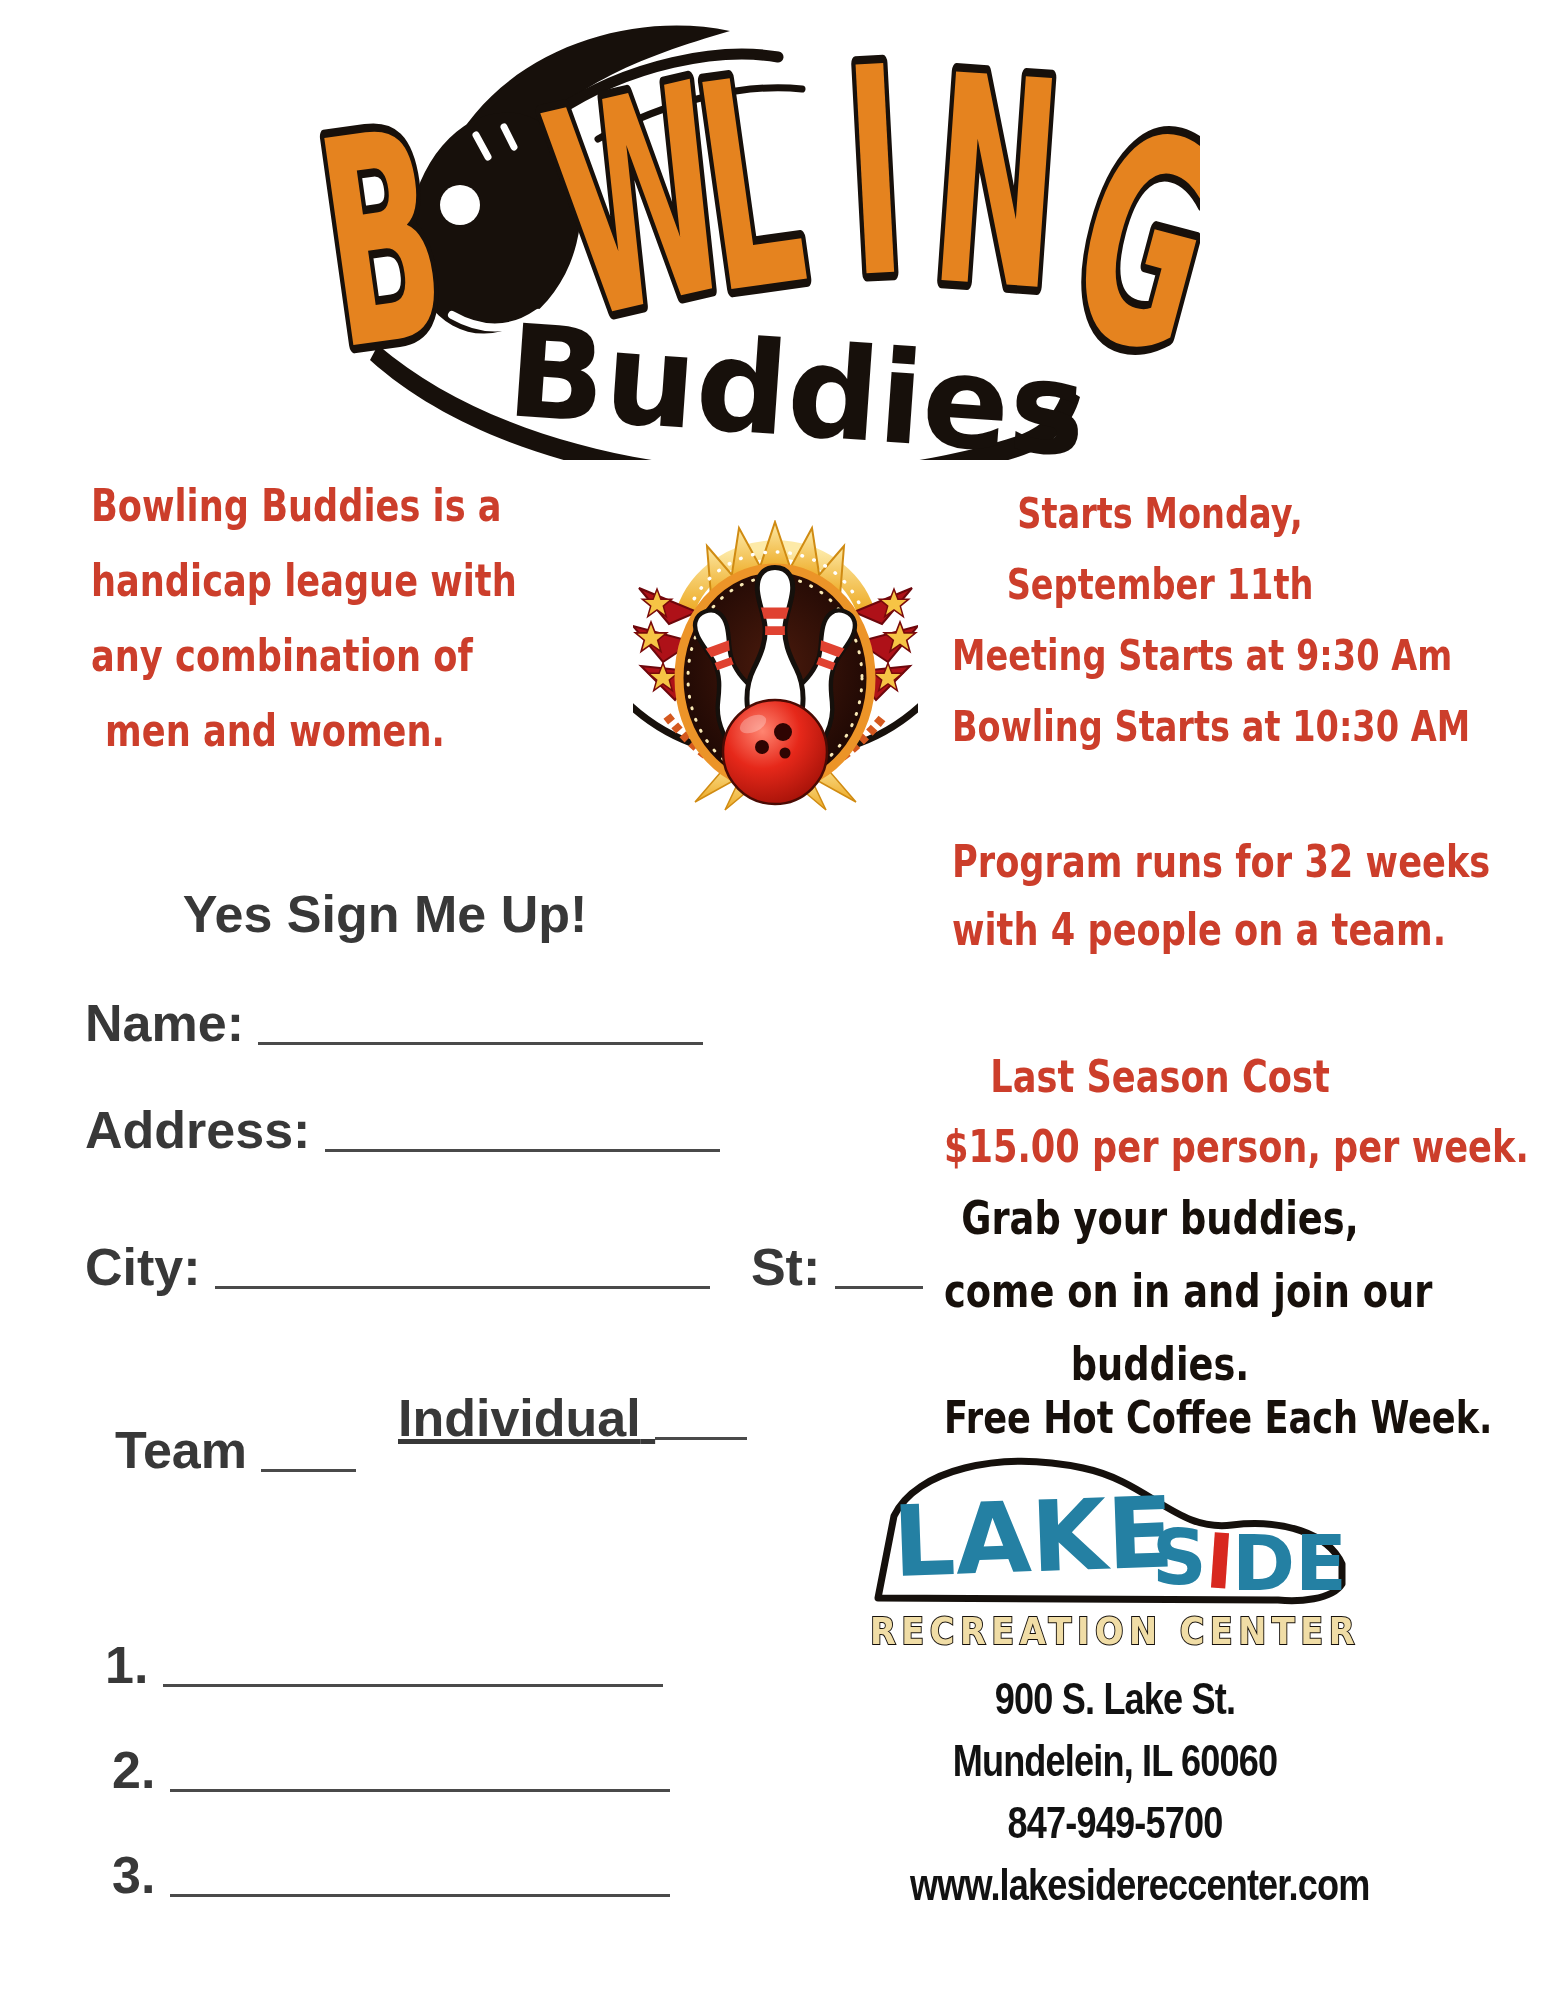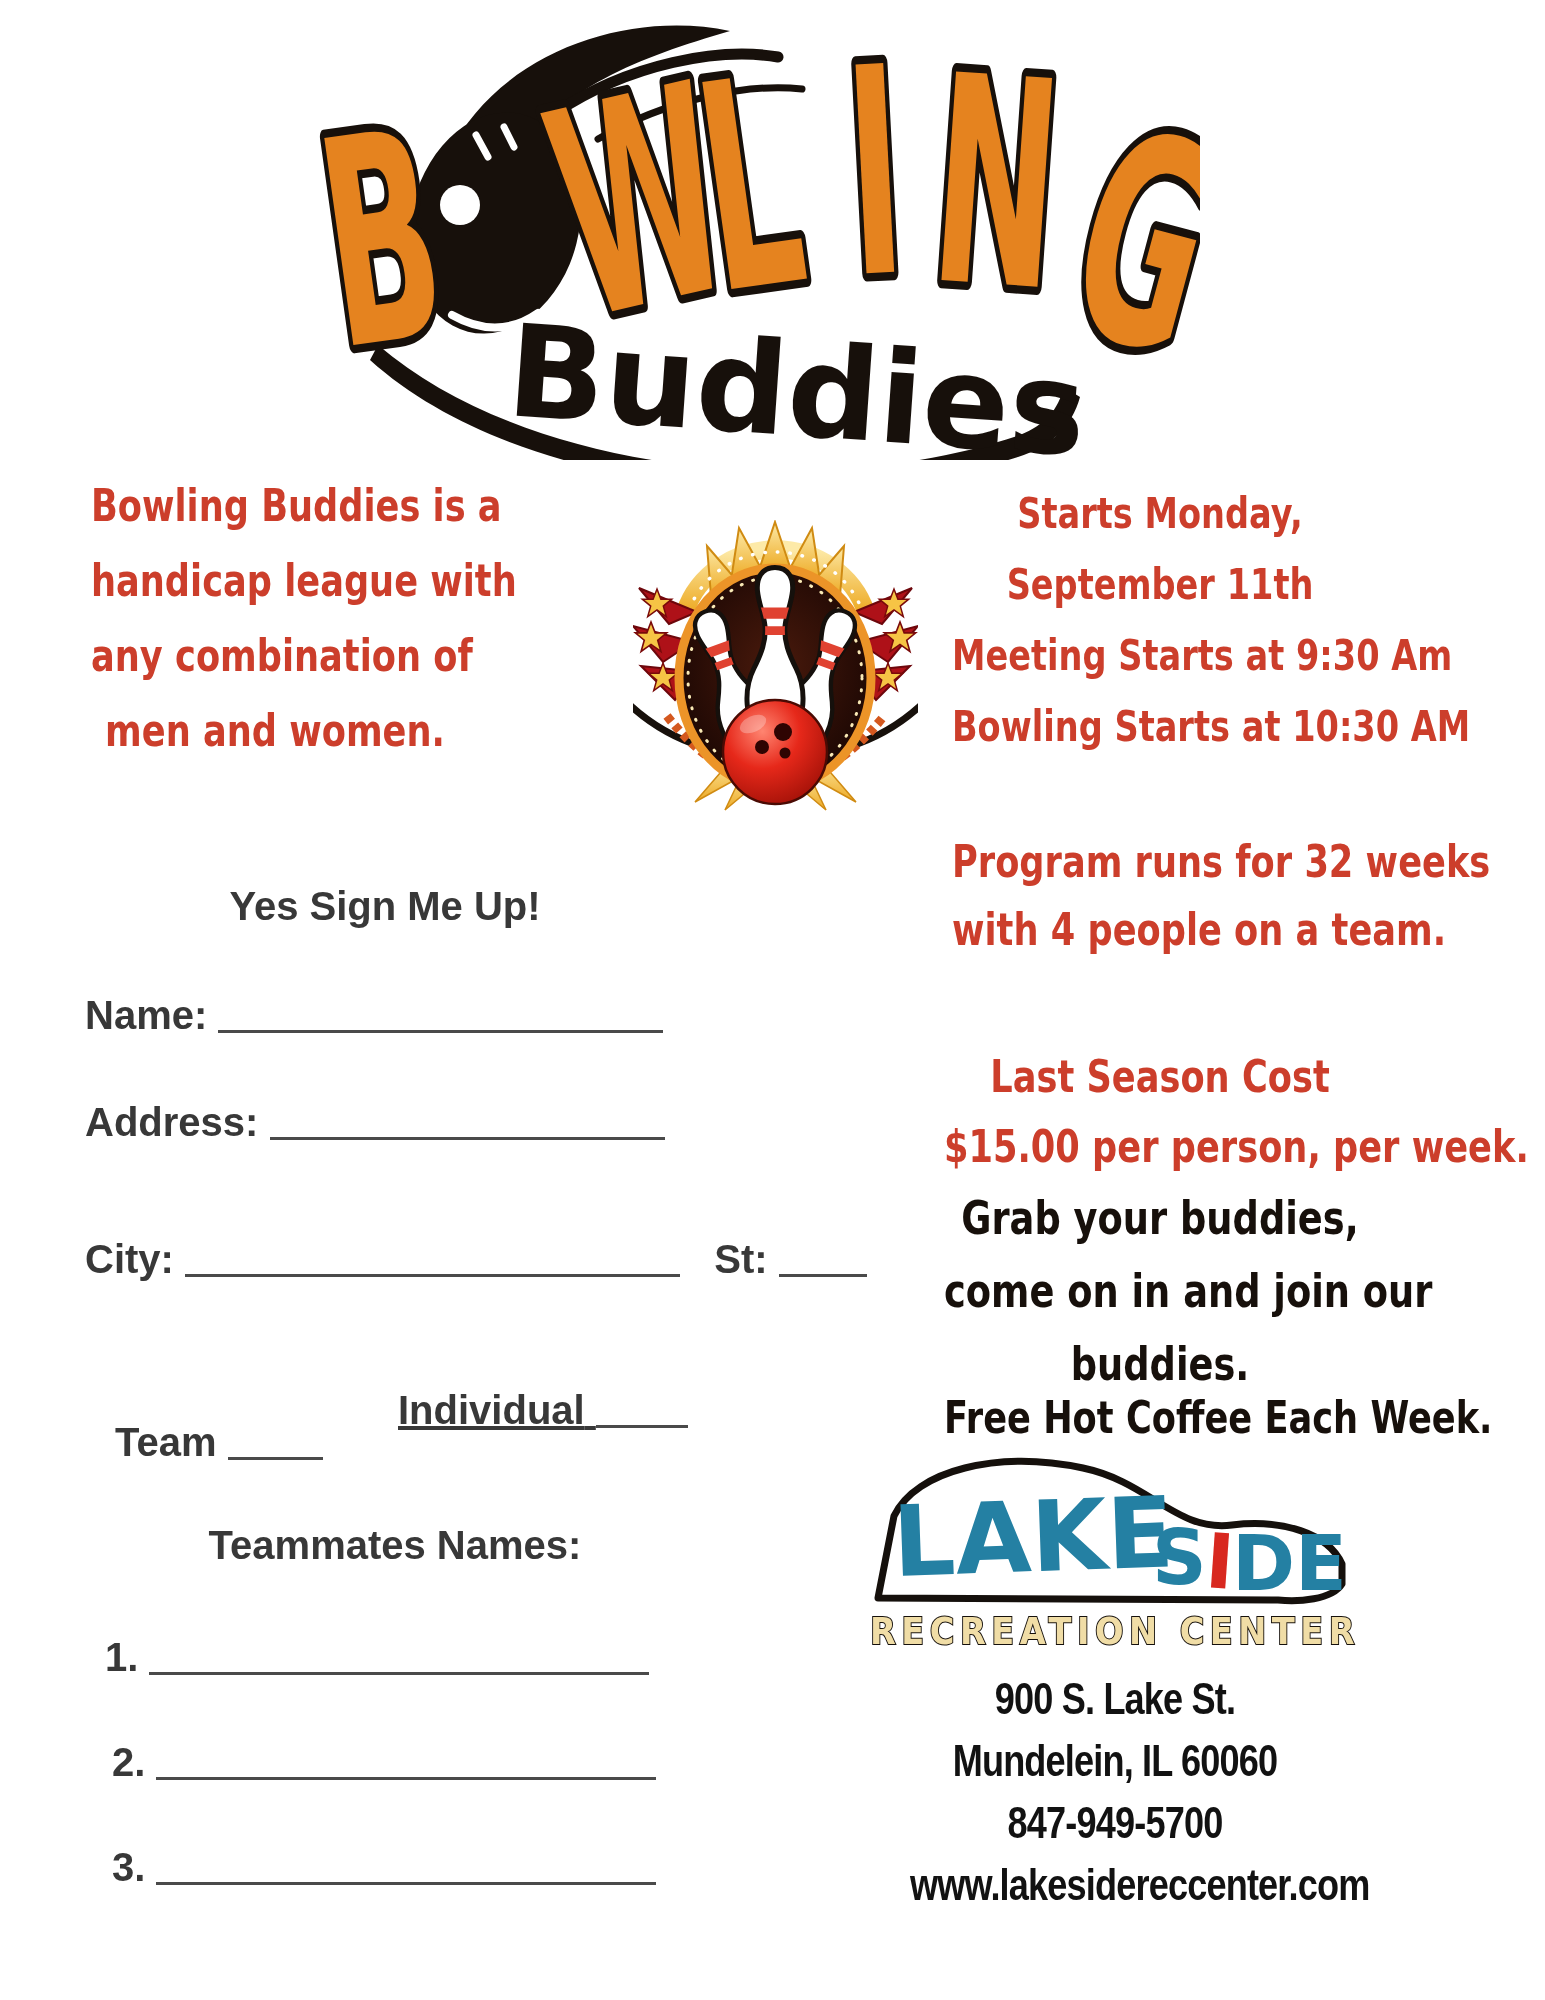--- a/index.html
+++ b/index.html
@@ -7,21 +7,21 @@
         font-family:"Liberation Sans",sans-serif;}
   .abs{position:absolute;}
   
   .comic{font-family:"DejaVu Sans",sans-serif;font-weight:bold;text-align:center;
          transform:scaleX(0.80);transform-origin:center top;white-space:nowrap;line-height:1;}
   .comic div{white-space:nowrap;}
   .red{color:#cc3e2b;}
   .blk{color:#17100b;}
   
   .formtxt{font-family:"Liberation Sans",sans-serif;font-weight:bold;color:#383838;
-           font-size:40px;white-space:nowrap;}
+           font-size:52px;white-space:nowrap;}
   .fline{display:inline-block;height:10px;border-bottom:3px solid #4a4a4a;vertical-align:-4px;}
   
   .lg{font-family:"DejaVu Sans",sans-serif;font-weight:bold;font-size:155px;fill:#e5831f;
       stroke:#17100b;stroke-width:9px;paint-order:stroke;stroke-linejoin:round;}
   .bud{font-family:"DejaVu Sans",sans-serif;font-weight:bold;font-size:128px;fill:#17100b;}
   .lktxt{font-family:"DejaVu Sans",sans-serif;font-weight:bold;}
   .addr{font-family:"Liberation Sans",sans-serif;font-weight:bold;color:#121212;
         font-size:44px;line-height:62px;text-align:center;letter-spacing:-1px;
         transform:scaleX(0.82);transform-origin:center top;white-space:nowrap;}
 </style>
@@ -182,21 +182,20 @@
 
   <div class="abs formtxt" style="left:115px;top:1420px;">
     <span>Team</span>
     <span class="fline" style="width:95px;"></span>
   </div>
   <div class="abs formtxt" style="left:398px;top:1388px;text-decoration:underline;">
     <span>Individual</span>
     <span class="fline" style="width:92px;"></span>
   </div>
 
-  <div class="abs formtxt" style="left:85px;top:1523px;width:620px;text-align:center;">Teammates Names:</div>
 
   <div class="abs formtxt" style="left:105px;top:1635px;">
     <span>1.</span>
     <span class="fline" style="width:500px;"></span>
   </div>
   <div class="abs formtxt" style="left:112px;top:1740px;">
     <span>2.</span>
     <span class="fline" style="width:500px;"></span>
   </div>
   <div class="abs formtxt" style="left:112px;top:1845px;">

